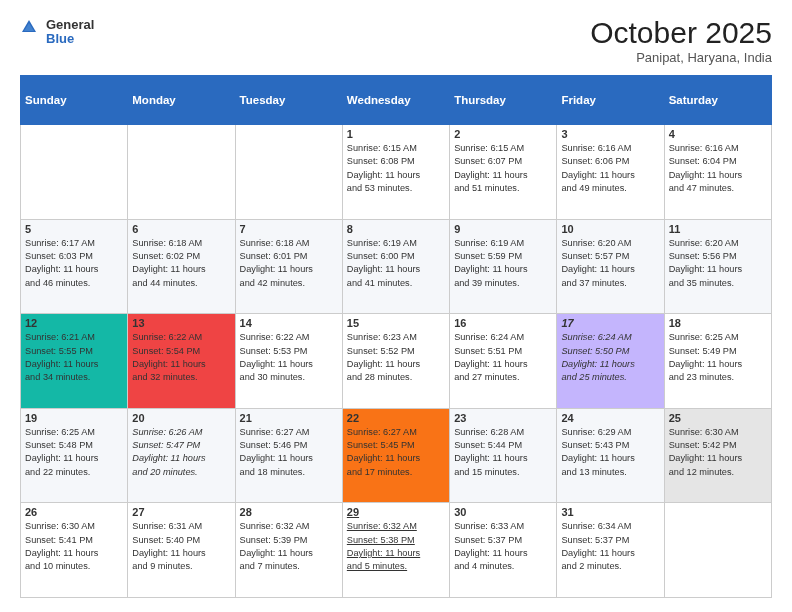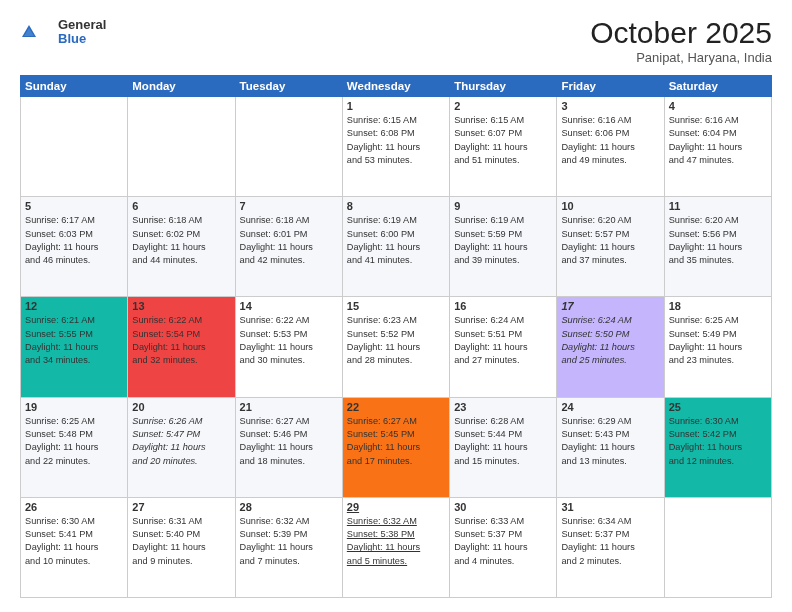--- a/index.html
+++ b/index.html
@@ -18,22 +18,22 @@
       flex-direction: column;
     }
     .header {
       display: flex;
       justify-content: space-between;
       align-items: flex-start;
       margin-bottom: 10px;
     }
     .logo {
       display: flex;
-      align-items: center;
-      gap: 20px;
+      align-items: flex-start;
+      gap: 8px;
     }
     .logo-text {
       font-size: 13px;
       font-weight: bold;
       line-height: 1.1;
     }
     .logo-general { color: #333; }
     .logo-blue { color: #2a6abf; }
     .logo-icon {
       width: 18px;
@@ -58,21 +58,21 @@
       border: 1px solid #ccc;
       border-collapse: collapse;
       width: 100%;
       table-layout: fixed;
     }
     .calendar th {
       background-color: #2a6abf;
       color: #fff;
       font-size: 11.5px;
       font-weight: bold;
-      padding: 4px 4px;
+      padding: 18px 4px;
       text-align: left;
       border: 1px solid #2a6abf;
     }
     .calendar td {
       border: 1px solid #ccc;
       vertical-align: top;
       padding: 3px 4px;
       font-size: 9.5px;
       color: #333;
       height: 86px;
@@ -302,21 +302,21 @@
 Daylight: 11 hours
 and 15 minutes.</div>
           </td>
           <td style="background: rgb(245, 247, 250);">
             <span class="day-num">24</span>
             <div class="day-info" style="white-space: pre-line;">Sunrise: 6:29 AM
 Sunset: 5:43 PM
 Daylight: 11 hours
 and 13 minutes.</div>
           </td>
-          <td style="background: #14b8a6;">
+          <td style="background: #e5e5e5;">
             <span class="day-num">25</span>
             <div class="day-info" style="white-space: pre-line;">Sunrise: 6:30 AM
 Sunset: 5:42 PM
 Daylight: 11 hours
 and 12 minutes.</div>
           </td>
         </tr>
         <tr>
           <td style="background: rgb(255, 255, 255);">
             <span class="day-num">26</span>

